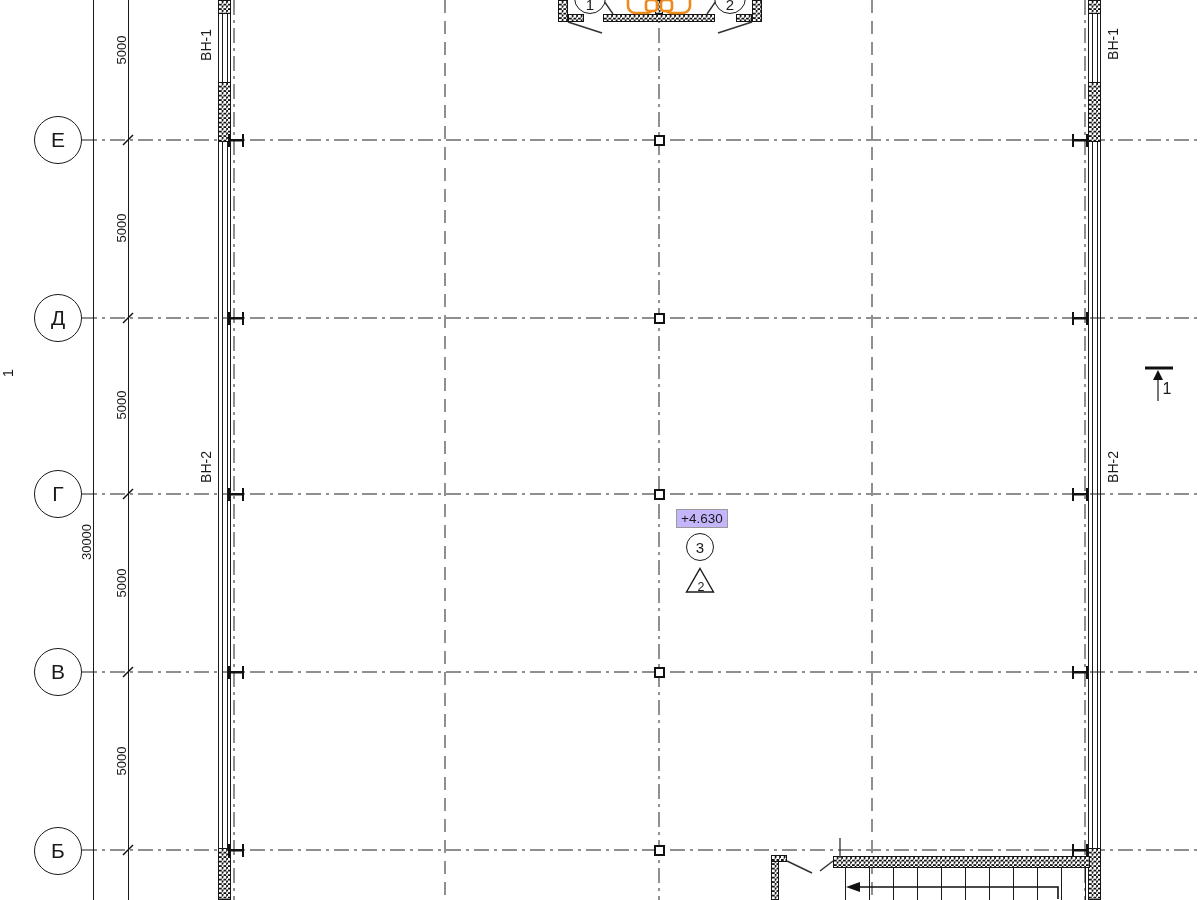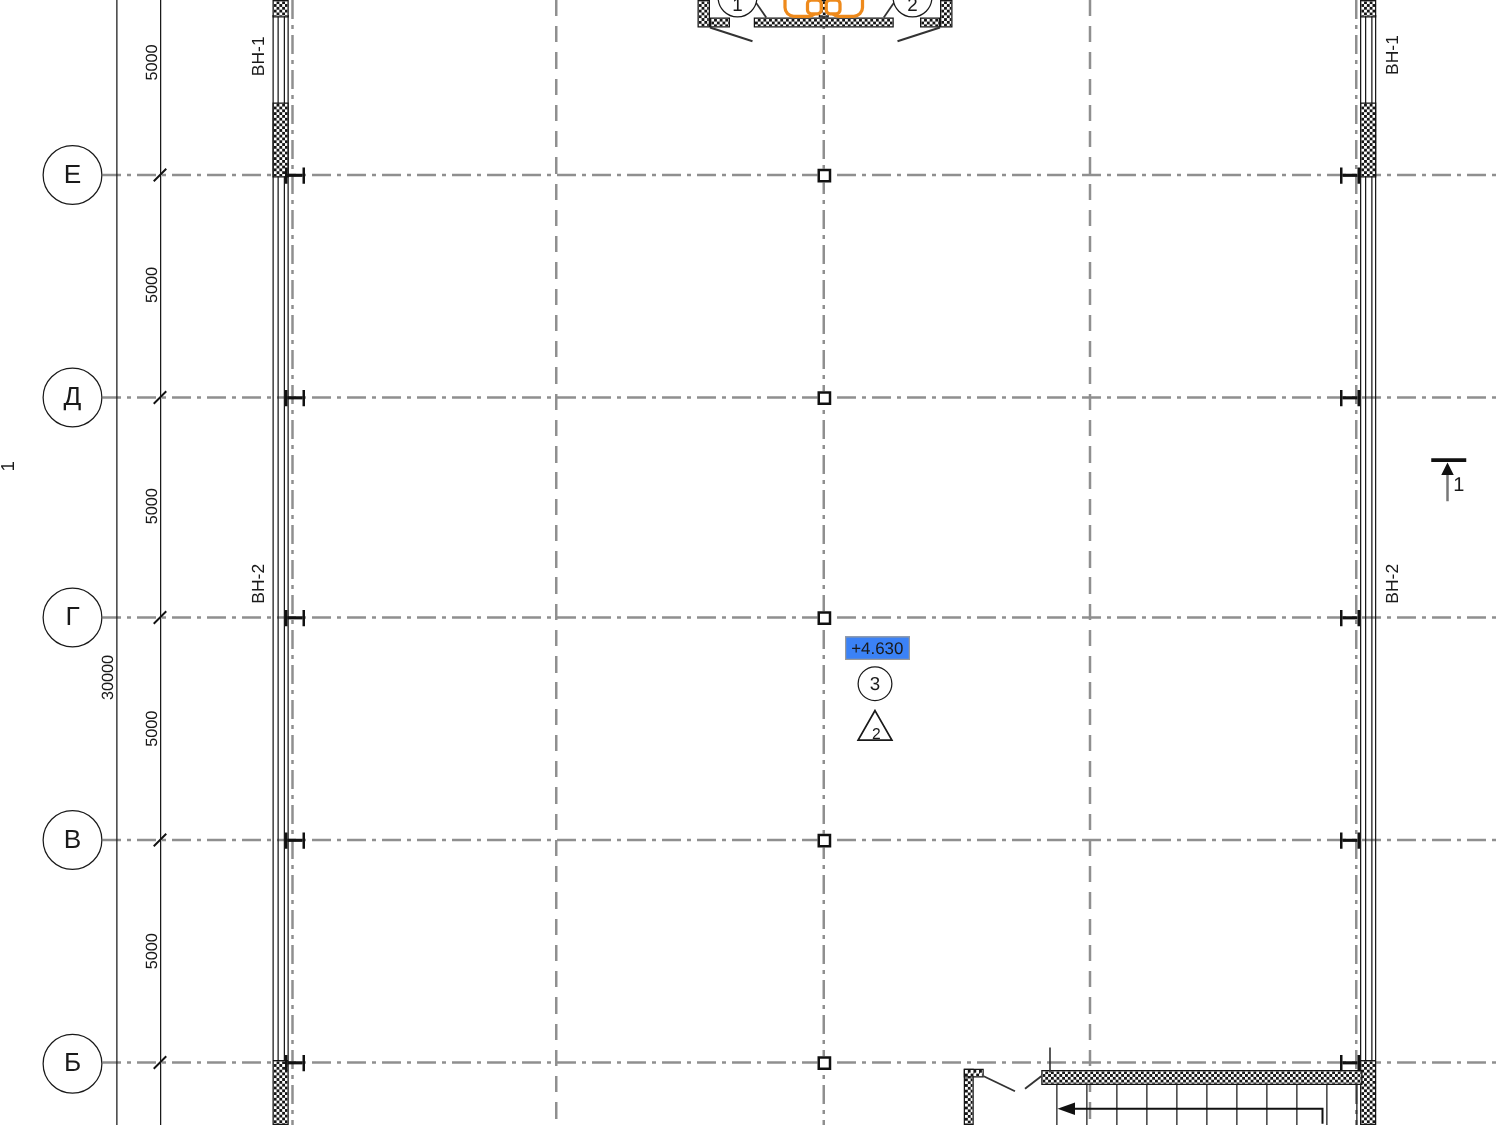--- a/index.html
+++ b/index.html
@@ -18,21 +18,21 @@
                background:#fff;display:flex;align-items:center;justify-content:center;font-size:21px;z-index:5}
   .bubble{width:32px;height:32px;box-sizing:border-box;border:1.6px solid #1a1a1a;border-radius:50%;
           background:#fff;display:flex;align-items:flex-end;justify-content:center;font-size:15px;z-index:5}
   .rot{transform:translate(-50%,-50%) rotate(-90deg);white-space:nowrap;z-index:5}
   .ctr{transform:translate(-50%,-50%);white-space:nowrap;z-index:5}
   .dim-txt{font-size:13px}
   .wall-txt{font-size:14px}
   .ibeam{box-sizing:border-box;width:16px;height:13px;border-left:2.5px solid #111;border-right:2.5px solid #111;
          background:linear-gradient(#111,#111) center/100% 2.5px no-repeat;z-index:4}
   .sqmark{box-sizing:border-box;width:11px;height:11px;border:2.4px solid #111;background:#fff;z-index:4}
-  .elev-box{border:1px solid #9a9a9a;background:#3b82f6;font-size:13.5px;padding:1px 4px;z-index:5}
+  .elev-box{border:1px solid #9a9a9a;background:#c4b5fd;font-size:13.5px;padding:1px 4px;z-index:5}
   .node-circle{width:28px;height:28px;box-sizing:border-box;border:1.4px solid #1a1a1a;border-radius:50%;
                background:#fff;display:flex;align-items:center;justify-content:center;font-size:15px;z-index:5}
   svg.overlay{position:absolute;left:0;top:0;z-index:3;pointer-events:none}
 </style>
 </head>
 <body>
 
 <div class="plan">
 
   <div class="abs axis-circle" style="left:34px;top:116px">

